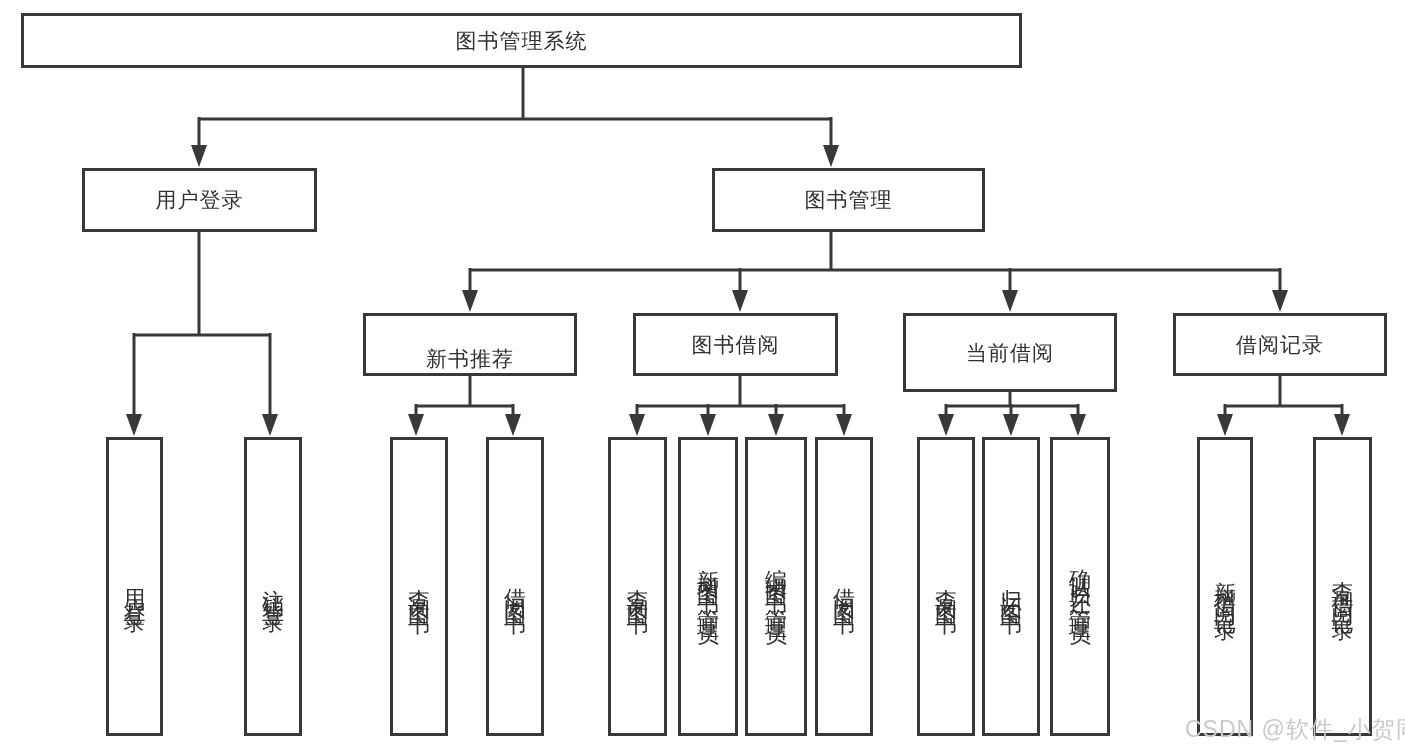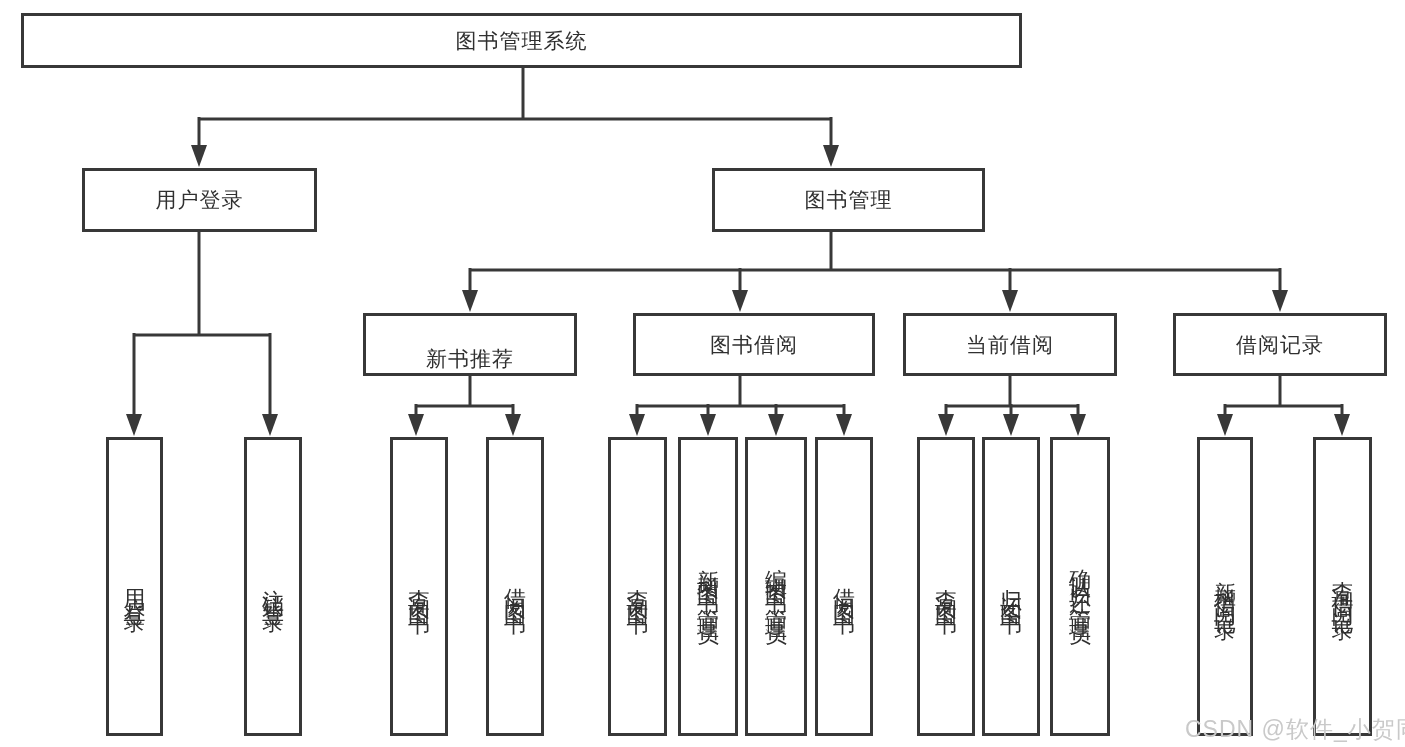--- a/index.html
+++ b/index.html
@@ -136,24 +136,24 @@
   <div class="node h" style="left:82px;top:168px;width:235px;height:64px;">
     <span class="lbl">用户登录</span>
   </div>
   <div class="node h" style="left:712px;top:168px;width:273px;height:64px;">
     <span class="lbl">图书管理</span>
   </div>
 
   <div class="node h" style="left:363px;top:313px;width:214px;height:63px;align-items:flex-end;">
     <span class="lbl">新书推荐</span>
   </div>
-  <div class="node h" style="left:633px;top:313px;width:242px;height:63px;">
+  <div class="node h" style="left:633px;top:313px;width:205px;height:63px;">
     <span class="lbl">图书借阅</span>
   </div>
-  <div class="node h" style="left:903px;top:313px;width:214px;height:63px;text-align:center;">
+  <div class="node h" style="left:903px;top:313px;width:214px;height:79px;text-align:center;">
     <span class="lbl">当前借阅</span>
   </div>
   <div class="node h" style="left:1173px;top:313px;width:214px;height:63px;">
     <span class="lbl">借阅记录</span>
   </div>
 
   <div class="node v" style="left:106px;top:437px;width:57px;height:299px;">
     <span class="lbl">用户登录</span>
   </div>
   <div class="node v" style="left:244px;top:437px;width:58px;height:299px;">

